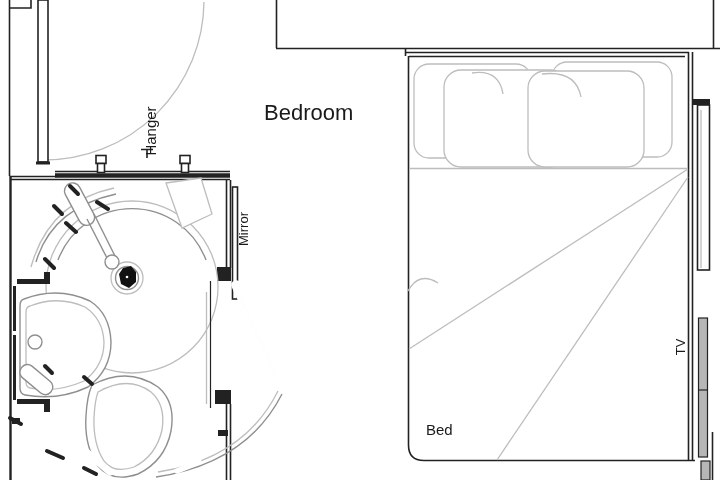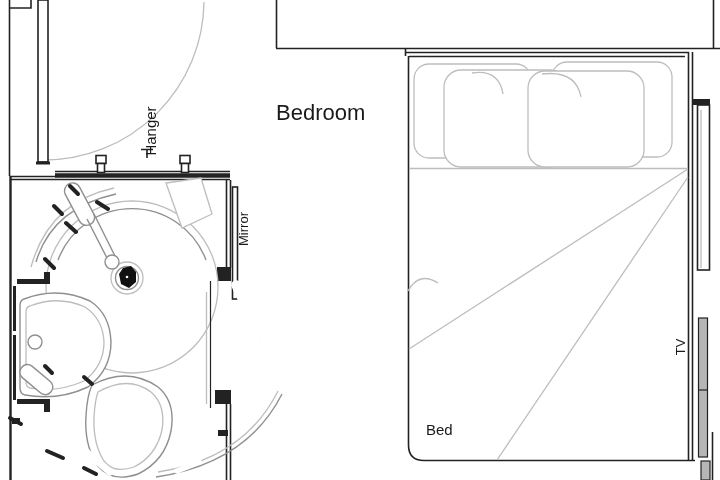--- a/index.html
+++ b/index.html
@@ -15,21 +15,21 @@
   .lg  {stroke:var(--line-light,#bdbdbd);stroke-width:1.3;fill:none;}
   .mg  {stroke:var(--line-mid,#8f8f8f);stroke-width:1.4;fill:none;}
   .dk  {fill:var(--wall,#222);stroke:none;}
   .dkl {stroke:var(--wall,#222);stroke-width:4;fill:none;}
   .wf  {fill:#fff;}
   .core{stroke:#fff;fill:none;}
   .rc  {stroke-linecap:round;}
   .tvf {fill:var(--tv-fill,#b6b6b6);stroke:var(--wall,#222);stroke-width:1.2;}
   
   .lbl{position:absolute;color:var(--text,#1a1a1a);white-space:nowrap;line-height:16px;}
-  .lbl-bedroom{left:276px;top:100px;font-size:22px;line-height:26px;}
+  .lbl-bedroom{left:264px;top:100px;font-size:22px;line-height:26px;}
   .lbl-bed{left:426px;top:421px;font-size:15px;line-height:18px;}
   .vert{width:70px;height:16px;text-align:center;transform:rotate(-90deg);}
   .lbl-hanger{left:116px;top:123px;font-size:15px;}
   .lbl-mirror{left:209px;top:221px;font-size:13px;}
   .lbl-tv{left:646px;top:339px;font-size:13px;}
 </style>
 </head>
 <body>
 
 <div class="stage">

